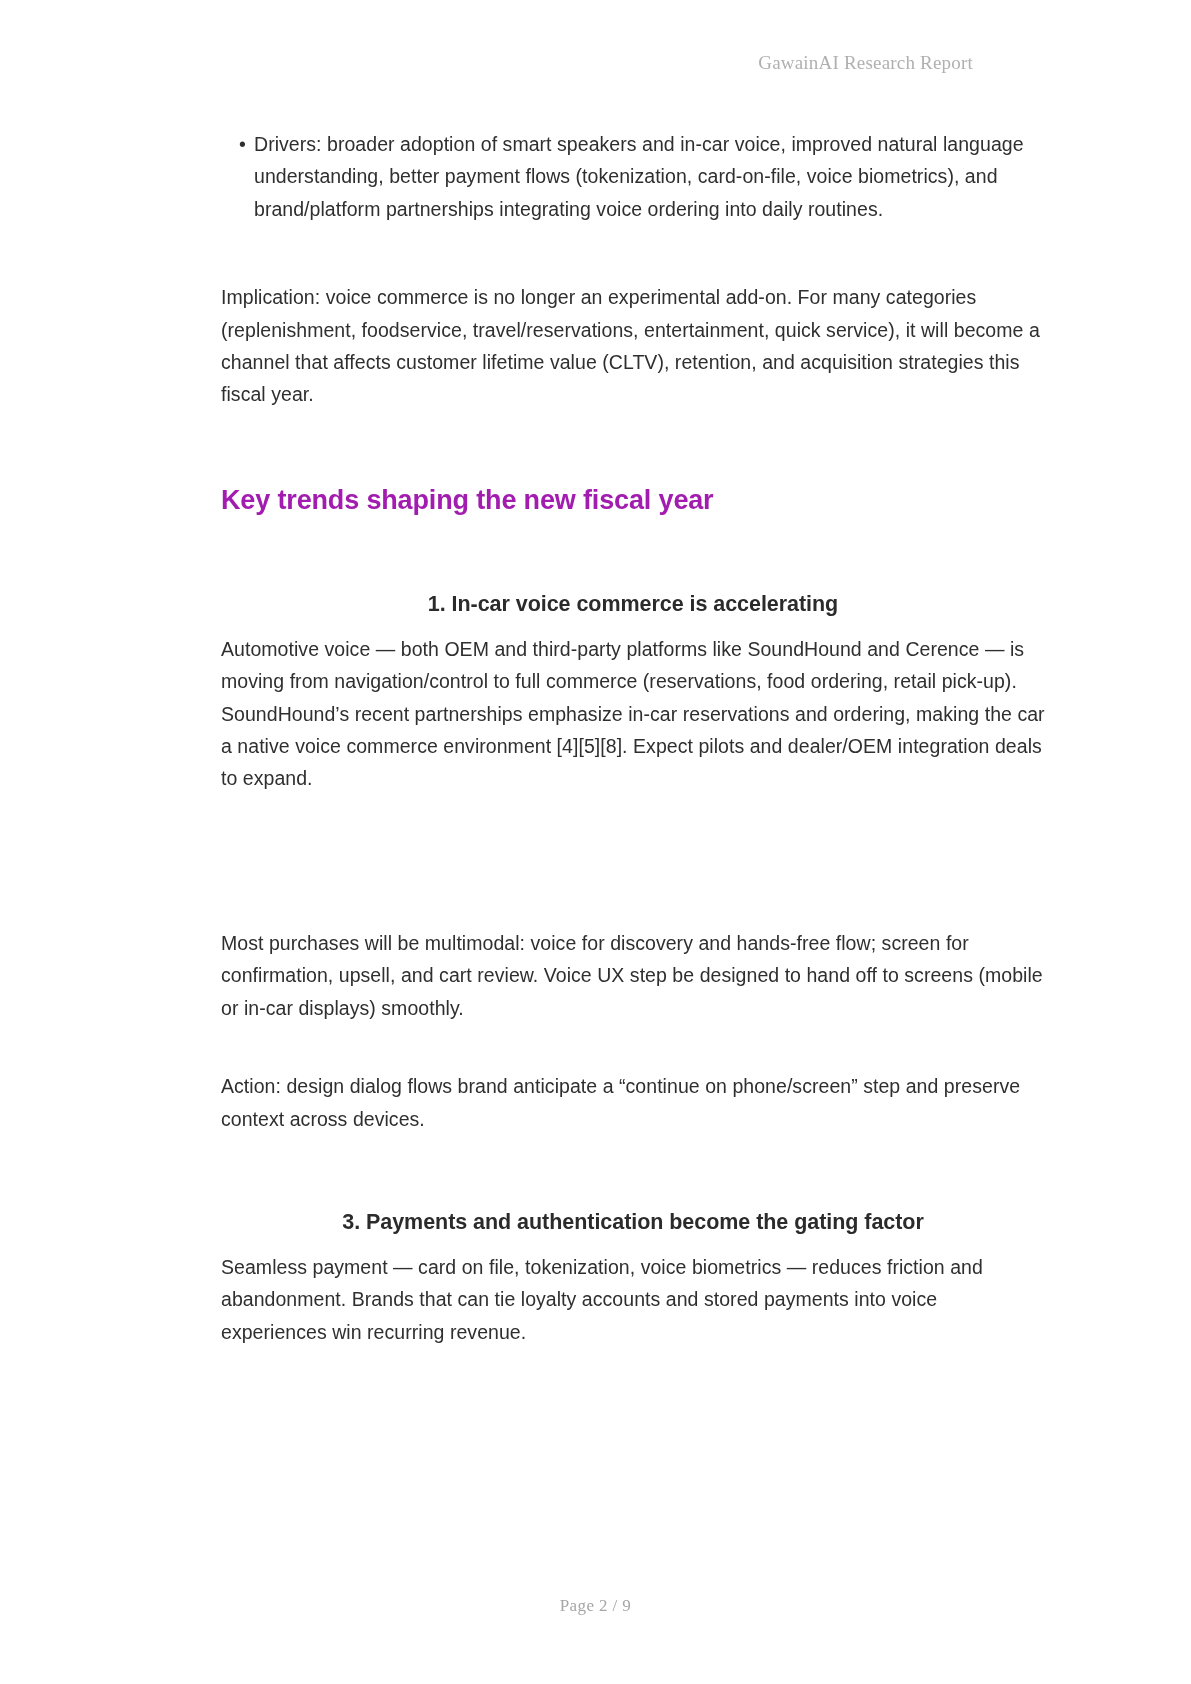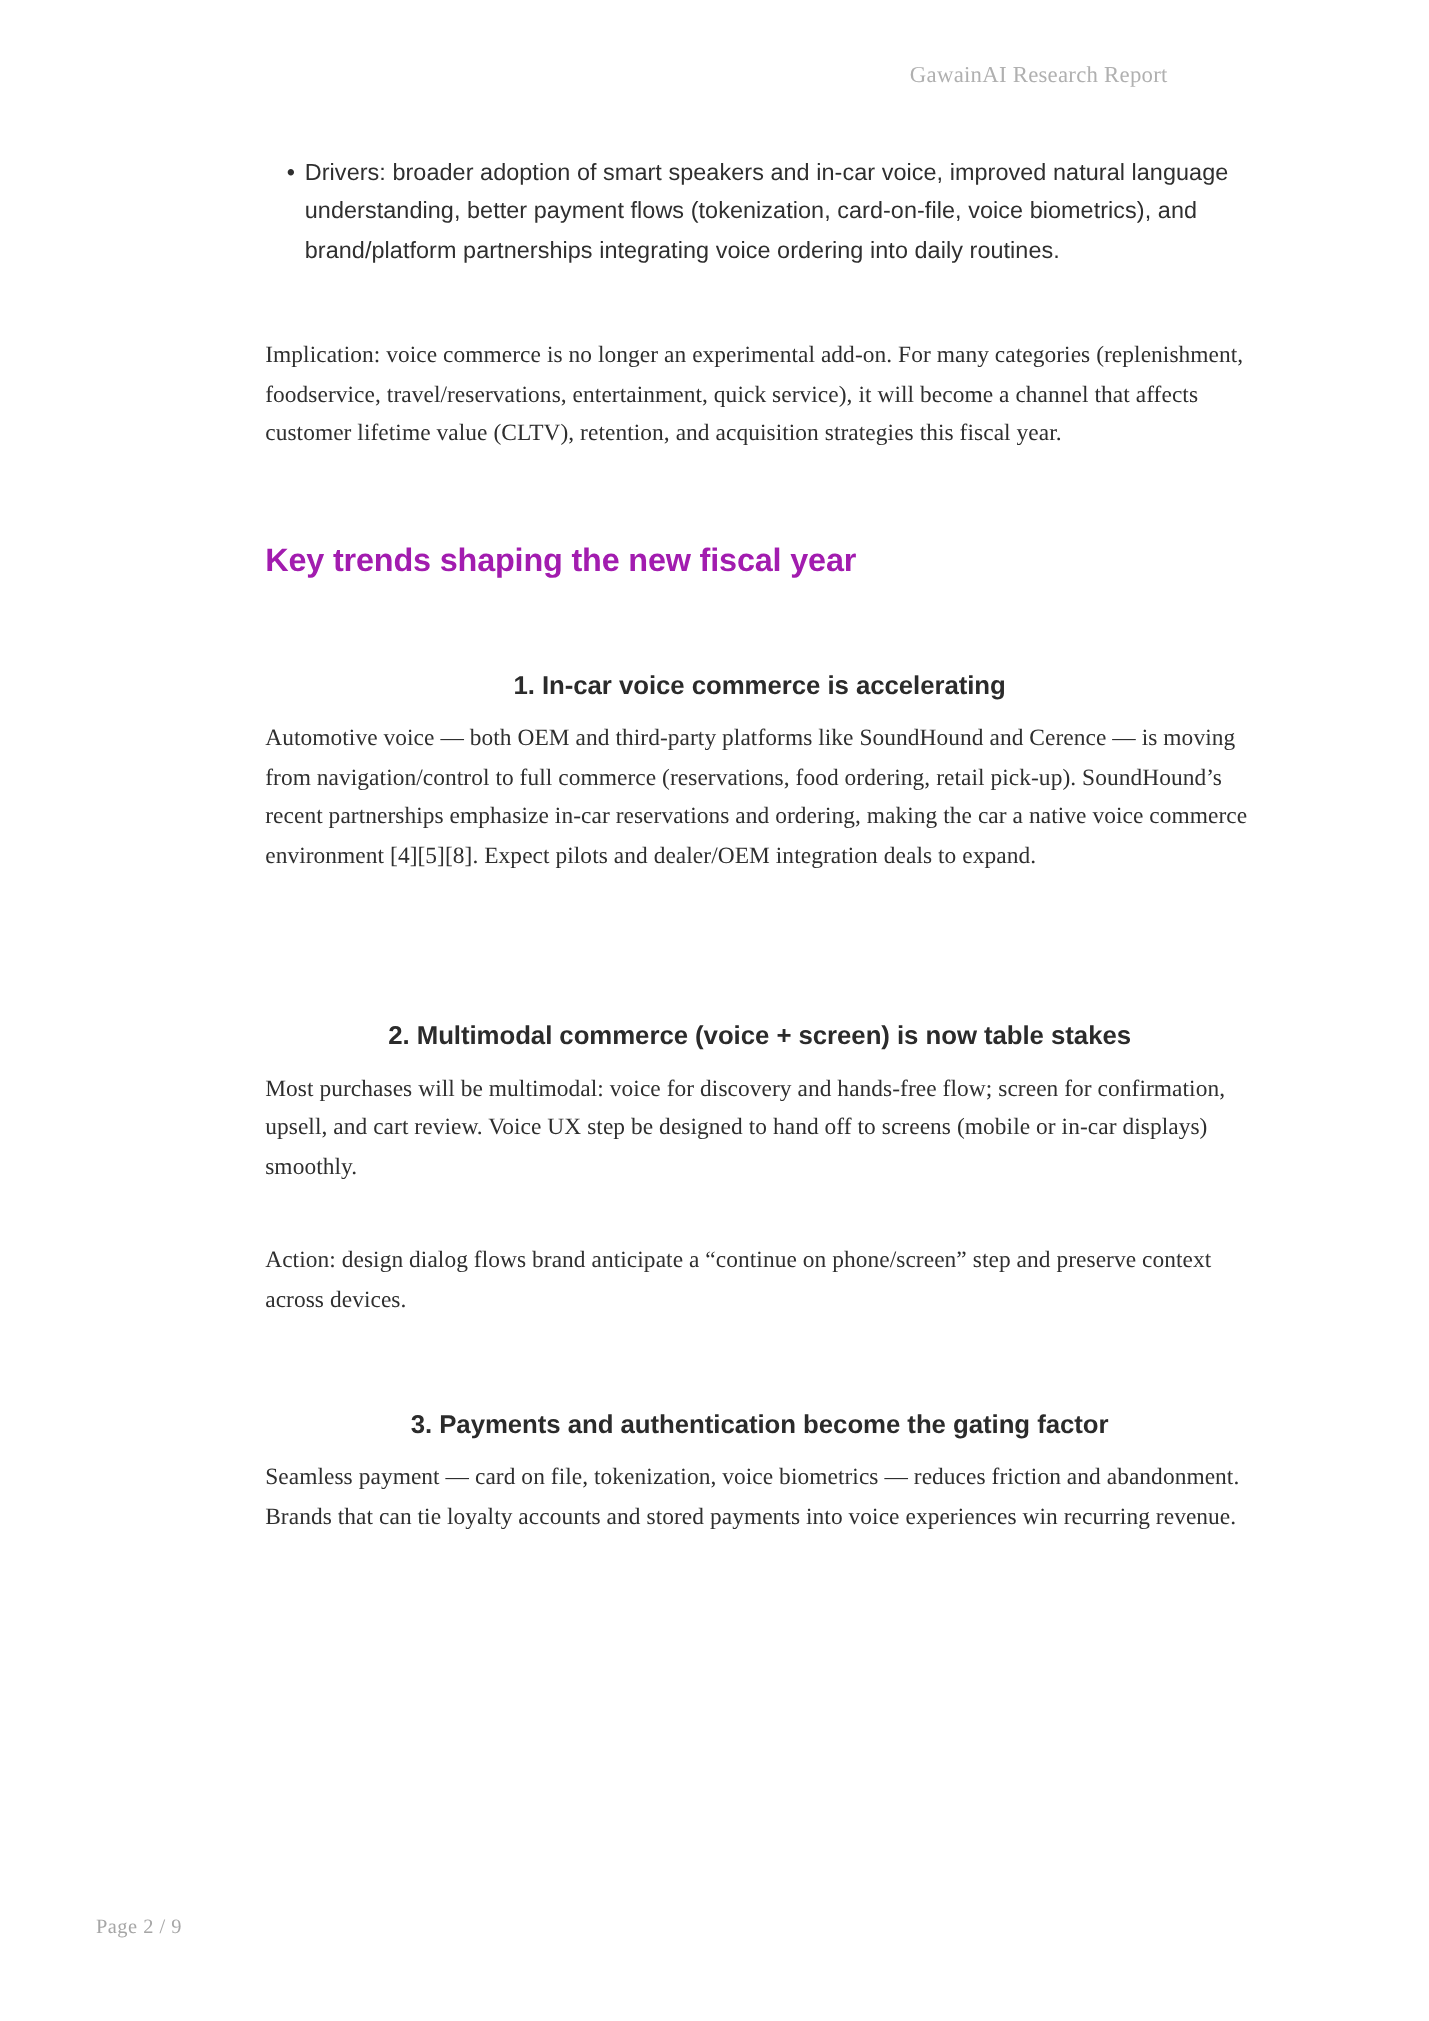--- a/index.html
+++ b/index.html
@@ -66,21 +66,20 @@
     color: #2f2f2f;
   }
 
   
   .body-para {
     font-size: 19.5px;
     line-height: 32.4px;
     color: #2f2f2f;
     letter-spacing: 0.05px;
     margin: 0;
-    font-family: Liberation Serif, serif;
   }
 
   .gap-xl { height: 72px; }
   .gap-lg { height: 56px; }
   .gap-md { height: 46px; }
 
   
   .h1 {
     font-size: 27px;
     font-weight: bold;
@@ -101,21 +100,21 @@
   }
 
   .after-h2 { height: 14px; }
 
   
   .page-footer {
     position: absolute;
     bottom: 68px;
     left: 0;
     right: 0;
-    text-align: left;
+    text-align: center;
     font-family: "Liberation Serif", serif;
     font-size: 17px;
     color: #a6a6a6;
     letter-spacing: 0.4px;
     margin-top: 41px;
   }
 </style>
 </head>
 <body>
 
@@ -142,21 +141,20 @@
 
     <div class="gap-xl"></div>
 
     <h2 class="h2">1. In-car voice commerce is accelerating</h2>
     <div class="after-h2"></div>
     <p class="body-para">Automotive voice — both OEM and third-party platforms like SoundHound and Cerence — is moving from navigation/control to full commerce (reservations, food ordering, retail pick-up). SoundHound’s recent partnerships emphasize in-car reservations and ordering, making the car a native voice commerce environment [4][5][8]. Expect pilots and dealer/OEM integration deals to expand.</p>
     <div class="gap-md"></div>
 
     <div class="gap-xl"></div>
 
-    <h2 class="h2">2. Multimodal commerce (voice + screen) is now table stakes</h2>
     <div class="after-h2"></div>
     <p class="body-para">Most purchases will be multimodal: voice for discovery and hands-free flow; screen for confirmation, upsell, and cart review. Voice UX step be designed to hand off to screens (mobile or in-car displays) smoothly.</p>
     <div class="gap-md"></div>
     <p class="body-para">Action: design dialog flows brand anticipate a “continue on phone/screen” step and preserve context across devices.</p>
 
     <div class="gap-xl"></div>
 
     <h2 class="h2">3. Payments and authentication become the gating factor</h2>
     <div class="after-h2"></div>
     <p class="body-para">Seamless payment — card on file, tokenization, voice biometrics — reduces friction and abandonment. Brands that can tie loyalty accounts and stored payments into voice experiences win recurring revenue.</p>

